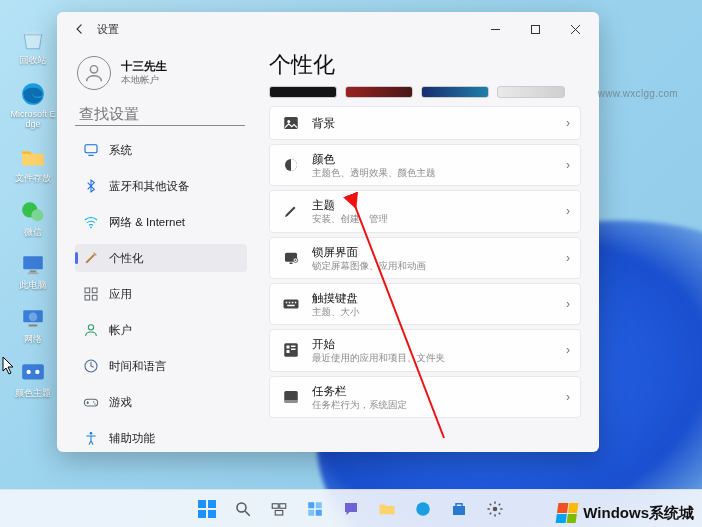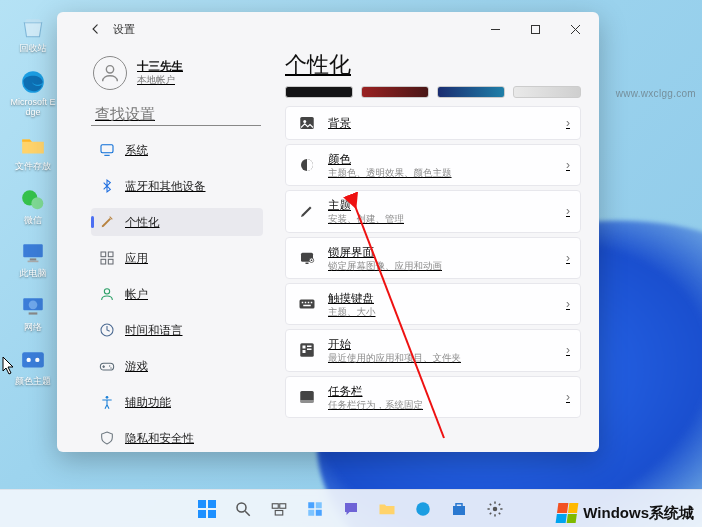--- a/index.html
+++ b/index.html
@@ -18,21 +18,21 @@
     background: radial-gradient(ellipse at 40% 40%, #2a6cef 0%, #1a4fcf 45%, rgba(26,79,207,0) 70%);
     border-radius: 50%;
     transform: rotate(-15deg);
     filter: blur(2px);
     z-index: 0;
   }
 
   
   .desktop-icons {
     position: absolute;
-    left: 8px; top: 14px;
+    left: 8px; top: 26px;
     width: 50px;
     display: flex;
     flex-direction: column;
     gap: 14px;
     z-index: 1;
   }
   .desktop-icon {
     display: flex;
     flex-direction: column;
     align-items: center;
@@ -58,34 +58,33 @@
     position: absolute;
     left: 57px; top: 12px;
     width: 542px; height: 440px;
     background: #f6f6f8;
     border-radius: 6px;
     box-shadow: 0 8px 28px rgba(0,0,0,.25);
     display: flex;
     flex-direction: column;
     z-index: 2;
     overflow: hidden;
-    padding-left: 16px;
   }
   .titlebar {
     height: 34px;
     display: flex;
     align-items: center;
     padding: 0 4px 0 10px;
   }
   .back-btn { width: 26px; height: 26px; display:flex;align-items:center;justify-content:center;color:#555;cursor:pointer;border-radius:4px;}
   .app-name { font-size: 11px; color:#333; margin-left:4px; }
   .win-ctrls { margin-left:auto; display:flex; }
   .win-btn { width:40px; height:28px; display:flex;align-items:center;justify-content:center;color:#333;cursor:pointer;}
 
-  .body-area { flex:1; display:flex; min-height:0;text-decoration:underline; }
+  .body-area { flex:1; display:flex; min-height:0; }
   .sidebar { width:198px; padding:4px 8px 8px 18px; overflow:auto; }
   .profile { display:flex; align-items:center; gap:10px; padding:6px 2px 12px 2px;}
   .avatar { width:34px;height:34px;border-radius:50%;border:1.5px solid #888;display:flex;align-items:center;justify-content:center;color:#888;}
   .profile .name { font-size:11.5px; font-weight:600;color:#111;}
   .profile .sub { font-size:9.5px; color:#777;}
   .search {
     display:flex;align-items:center;gap:6px;
     border-bottom:1.5px solid #888;
     padding:3px 2px 3px 4px;
     margin:0 2px 10px 0;
@@ -140,21 +139,21 @@
     display:flex;align-items:center; gap:6px;
     font-size:15px;font-weight:700;color:#111;
     z-index:5;
   }
   .brand .wlogo { display:grid; grid-template-columns:1fr 1fr; grid-template-rows:1fr 1fr; width:20px;height:20px; gap:1px; transform:skewX(-8deg);}
   .brand .wlogo span:nth-child(1){background:#f25022;}
   .brand .wlogo span:nth-child(2){background:#ffb900;}
   .brand .wlogo span:nth-child(3){background:#00a4ef;}
   .brand .wlogo span:nth-child(4){background:#7fba00;}
   .watermark-url {
-    position:absolute; right:6px; top:88px;
+    position:absolute; right:24px; top:88px;
     font-size:10px; color:rgba(90,90,90,.55);
     z-index:5; letter-spacing:.3px;
   }
 
   
   .red-arrow{position:absolute; z-index:4; pointer-events:none;}
   .red-arrow svg{overflow:visible;}
 
   .cursor {
     position:absolute; left:2px; top:356px; z-index:6;
@@ -302,20 +301,29 @@
             <span>系统</span>
           </li>
           <li class="nav-item">
             <span class="nicon" style="color:#1e6ee0">
               <svg width="16" height="16" viewBox="0 0 24 24">
                 <path d="M7 7l10 10-5 4V3l5 4L7 17" stroke="currentColor" fill="none" stroke-width="1.6"></path>
               </svg>
             </span>
             <span>蓝牙和其他设备</span>
           </li>
+          <li class="nav-item">
+            <span class="nicon" style="color:#08b1d5">
+              <svg width="16" height="16" viewBox="0 0 24 24">
+                <path d="M3 9c5-5 13-5 18 0M6 13c3-3 9-3 12 0M9 17c1.5-1.5 4.5-1.5 6 0" stroke="currentColor" fill="none" stroke-width="1.6"></path>
+                <circle cx="12" cy="20" r="1.3" fill="currentColor"></circle>
+              </svg>
+            </span>
+            <span>网络 &amp; Internet</span>
+          </li>
           <li class="nav-item selected">
             <span class="nicon" style="color:#b88340">
               <svg width="16" height="16" viewBox="0 0 24 24">
                 <path d="M4 20l3-1 11-11-2-2L5 17z" fill="currentColor"></path>
                 <path d="M16 4l4 4" stroke="currentColor" stroke-width="1.6"></path>
               </svg>
             </span>
             <span>个性化</span>
           </li>
           <li class="nav-item">

